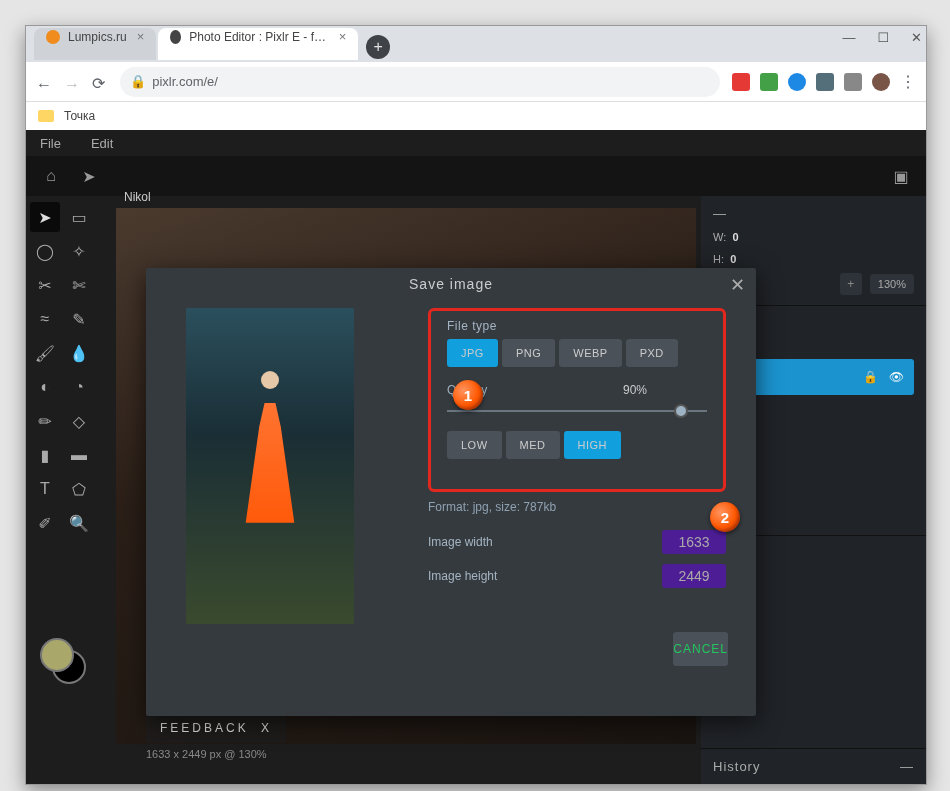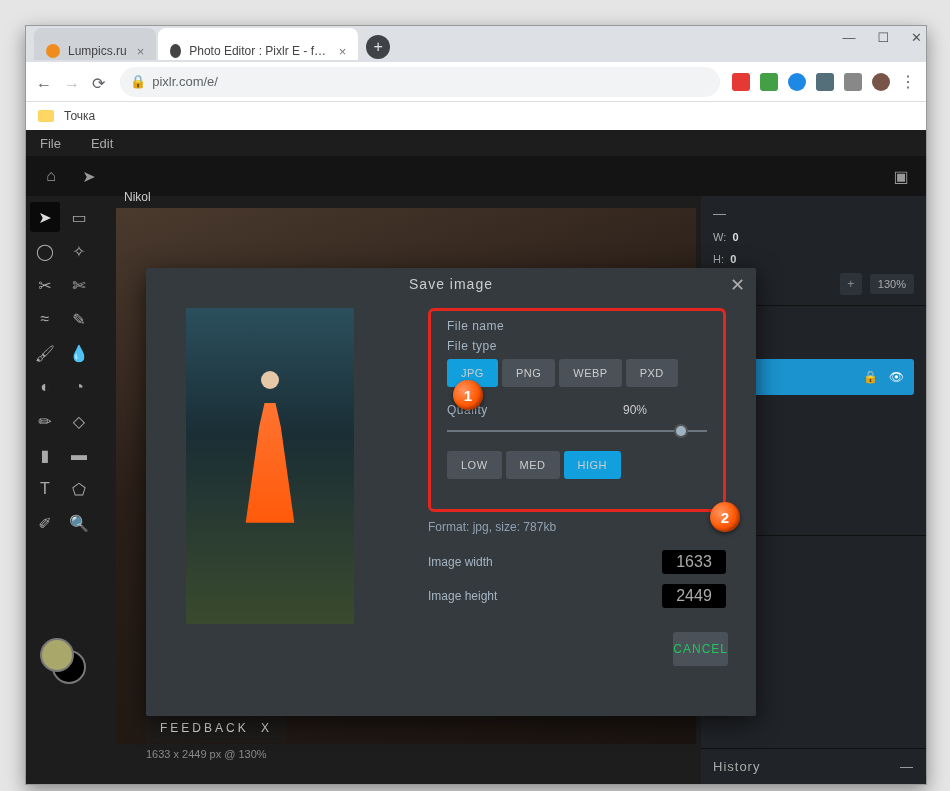--- a/index.html
+++ b/index.html
@@ -1,19 +1,19 @@
 <!DOCTYPE html>
 <html><head>
 <meta charset="utf-8">
 <style>
 *{box-sizing:border-box;margin:0;padding:0;font-family:Arial,Helvetica,sans-serif}
 body{width:950px;height:791px;background:#e5e5e5;overflow:hidden;position:relative}
 .browser{width:902px;height:760px;position:absolute;left:25px;top:25px;background:#fff;border:1px solid #999;box-shadow:0 6px 18px rgba(0,0,0,.4)}
 .bw-top{height:36px;background:#dde1e5;display:flex;align-items:center;padding:0 8px;position:relative}
-.tab{display:flex;align-items:flex-start;background:#fff;height:30px;margin-top:0;padding:16px 12px;border-radius:8px 8px 0 0;font-size:12px;color:#444;margin-right:2px;max-width:200px}
+.tab{display:flex;align-items:flex-end;background:#fff;height:30px;margin-top:0;padding:16px 12px;border-radius:8px 8px 0 0;font-size:12px;color:#444;margin-right:2px;max-width:200px}
 .tab.inactive{background:#cfd3d8}
 .tab .favicon{width:14px;height:14px;border-radius:50%;margin-right:8px}
 .tab .close{margin-left:10px;color:#777;font-size:13px}
 .newtab{width:24px;height:24px;background:#3f4246;border-radius:50%;color:#e0e0e0;text-align:center;line-height:24px;font-size:16px;margin:6px 0 0 6px}
 .win-controls{position:absolute;right:4px;top:4px;display:flex;gap:22px;color:#555;font-size:13px}
 .bw-url{height:40px;display:flex;align-items:center;padding:0 10px;gap:12px;border-bottom:1px solid #ddd}
 .bw-url svg,.bw-url .ic{width:16px;height:16px;color:#5f6368}
 .url-bar{flex:1;display:flex;align-items:center;gap:6px;background:#f1f3f4;height:30px;border-radius:15px;padding:0 10px;font-size:13px;color:#5f6368}
 .url-bar .lock{color:#5f6368}
 .ext-icons{display:flex;align-items:center;gap:10px}
@@ -63,21 +63,21 @@
 .type-btn{height:28px;padding:0 14px;font-size:11px;color:#ccc;background:#4a5158;border:none;border-radius:3px;letter-spacing:.5px}
 .type-btn.sel{background:#129fdd}
 .quality-head{display:flex;justify-content:space-between;align-items:center;margin-bottom:4px}
 .quality-head .pct{color:#ccc;font-size:12px;margin-right:60px}
 .slider{position:relative;height:20px;margin-bottom:10px}
 .slider-track{position:absolute;left:0;right:0;top:9px;height:2px;background:#6a7580}
 .slider-thumb{position:absolute;top:3px;left:90%;width:14px;height:14px;border-radius:50%;background:#9db3c3;border:2px solid #555;transform:translateX(-50%)}
 .fmt-info{color:#8fa1b1;font-size:12px;margin-bottom:16px}
 .dim-row{display:flex;justify-content:space-between;align-items:center;margin-bottom:10px}
 .dim-row .lbl{color:#a4b4c2;font-size:12px}
-.dim-val{width:64px;height:24px;background:#000000;color:#aaa;border:none;text-align:center;font-size:16px;border-radius:3px}
+.dim-val{width:64px;height:24px;background:#4c1d95;color:#aaa;border:none;text-align:center;font-size:14px;border-radius:3px}
 .dlg-foot{display:flex;justify-content:flex-end;gap:12px;padding:0 28px 16px;align-items:center}
 .cancel-btn{background:#4a5158;color:#22c55e;border:none;height:34px;padding:0 0;font-size:12px;letter-spacing:1px;border-radius:3px}
 .dl-wrap{border:3px solid #e3261e;border-radius:8px;padding:3px;position:relative}
 .dl-btn{background:#118bc4;color:#fff;border:none;height:34px;padding:0 24px;font-size:12px;letter-spacing:1px;border-radius:3px}
 .marker{position:absolute;width:30px;height:30px;border-radius:50%;background:radial-gradient(circle at 35% 35%,#ff9460,#ff5800 55%,#c43f00);box-shadow:0 2px 4px rgba(0,0,0,.5),inset -2px -2px 3px rgba(120,30,0,.5);color:#fff;font-size:15px;font-weight:bold;display:flex;align-items:center;justify-content:center;z-index:60}
 </style>
 </head>
 <body>
 
 <div class="browser">
@@ -212,21 +212,20 @@
       </div>
       <div class="dlg-body">
         <div class="preview">
           <div class="preview-img">
             <div class="head"></div>
             <div class="dress"></div>
           </div>
         </div>
         <div class="fieldset">
           <div class="redbox">
-            <span class="fld-label">File name</span>
             <span class="fld-label">File type</span>
             <div class="type-row">
               <button class="type-btn sel">JPG</button>
               <button class="type-btn">PNG</button>
               <button class="type-btn">WEBP</button>
               <button class="type-btn">PXD</button>
             </div>
             <div class="quality-head">
               <span class="fld-label" style="margin:0">Quality</span>
               <span class="pct">90%</span>

